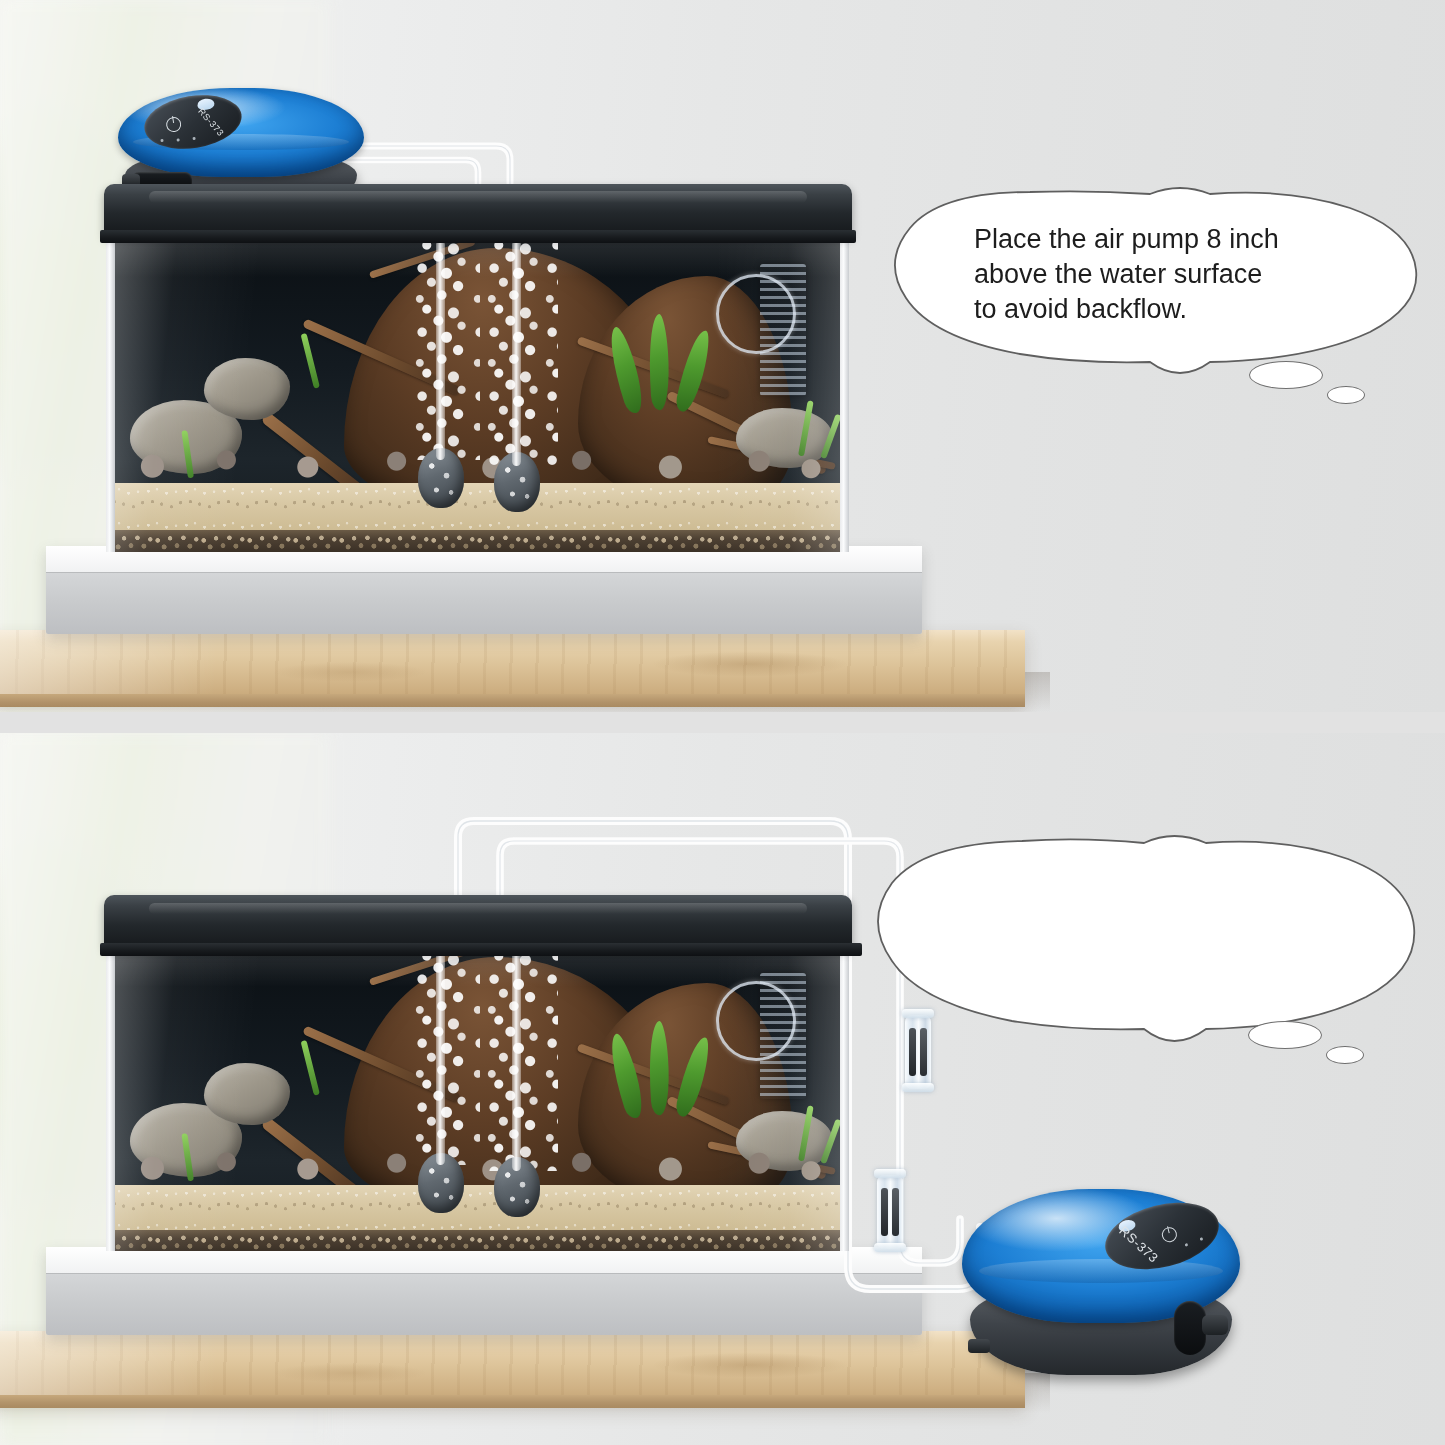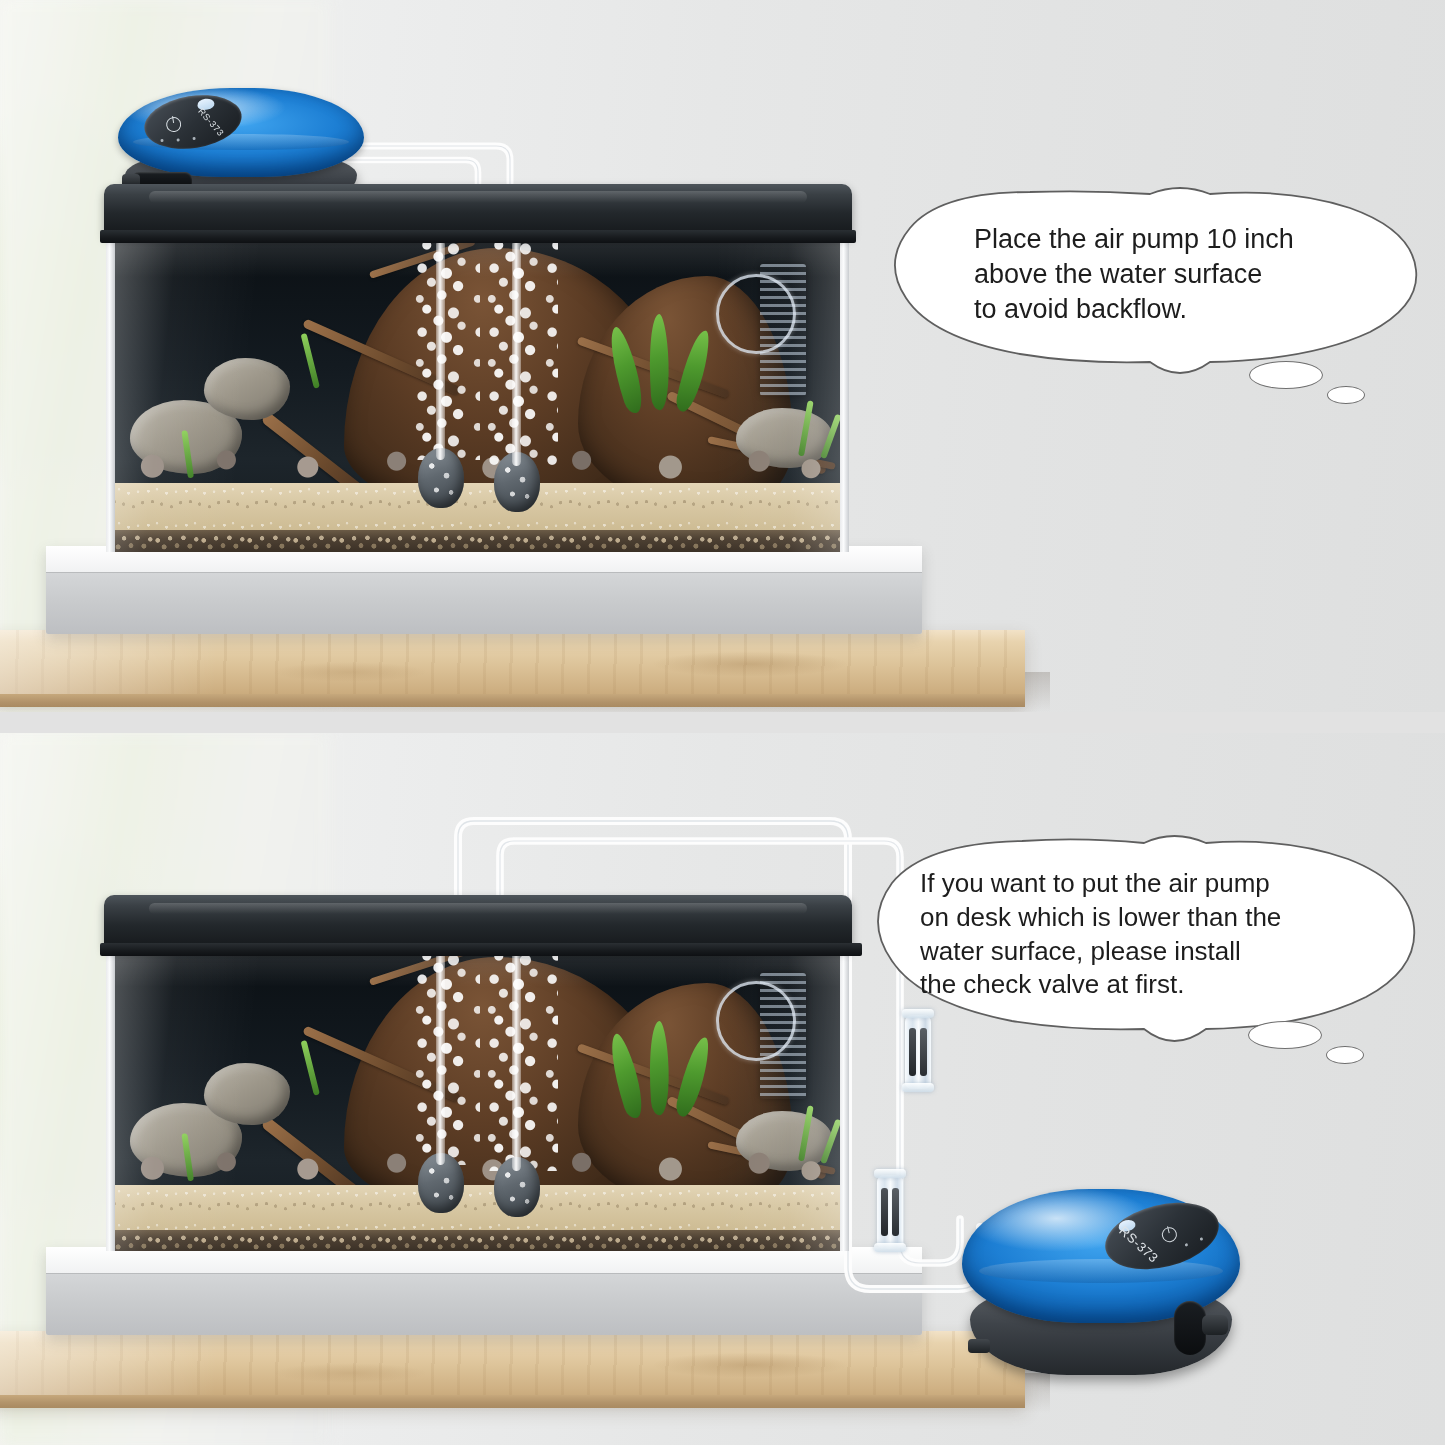--- a/index.html
+++ b/index.html
@@ -362,21 +362,21 @@
       <div class="pump-vent" style="left:14px;top:84px;width:60px;height:18px;"></div>
       <div class="pump-nozzle" style="left:4px;top:86px;width:18px;height:14px;"></div>
     </div>
 
     <div class="bubble-wrap" style="left:880px;top:186px;width:548px;height:200px;">
       <svg class="bubble-svg" width="548" height="200" viewBox="0 0 548 200">
         <path d="M150,6 Q60,6 30,42 Q2,76 26,112 Q52,152 140,168 Q200,178 270,176
                  Q300,198 330,176 Q430,174 490,146 Q540,120 536,84 Q532,44 470,22
                  Q410,2 330,8 Q300,-4 270,8 Q210,4 150,6 Z" fill="#ffffff" stroke="#5f5f5f" stroke-width="1.8"></path>
       </svg>
-      <div class="bubble-text" style="left:94px;top:36px;width:420px;font-size:27px;">Place the air pump 10 inch
+      <div class="bubble-text" style="left:94px;top:36px;width:420px;font-size:27px;">Place the air pump 8 inch
 above the water surface
 to avoid backflow.</div>
     </div>
     <div class="tail-e" style="left:1249px;top:361px;width:72px;height:26px;"></div>
     <div class="tail-e" style="left:1327px;top:386px;width:36px;height:16px;"></div>
   </div>
 
   <div class="divider"></div>
 
   <div class="panel panel2">
@@ -480,22 +480,18 @@
       <div class="pump-nozzle" style="right:12px;top:126px;width:26px;height:20px;border-radius:6px;"></div>
       <div class="pump-nozzle" style="left:6px;top:150px;width:22px;height:14px;"></div>
     </div>
 
     <div class="bubble-wrap" style="left:862px;top:100px;width:566px;height:222px;">
       <svg class="bubble-svg" width="566" height="222" viewBox="0 0 566 222">
         <path d="M160,8 Q62,10 30,50 Q2,88 30,128 Q58,170 150,188 Q212,198 282,196
                  Q312,220 344,196 Q444,194 504,164 Q556,136 552,94 Q548,50 486,26
                  Q424,4 344,10 Q312,-4 282,10 Q220,4 160,8 Z" fill="#ffffff" stroke="#5f5f5f" stroke-width="1.8"></path>
       </svg>
-      <div class="bubble-text" style="left:58px;top:34px;width:470px;font-size:26px;">If you want to put the air pump
-on desk which is lower than the
-water surface, please install
-the check valve at first.</div>
     </div>
     <div class="tail-e" style="left:1248px;top:288px;width:72px;height:26px;"></div>
     <div class="tail-e" style="left:1326px;top:313px;width:36px;height:16px;"></div>
   </div>
 
 </div>
 
 </body></html>

